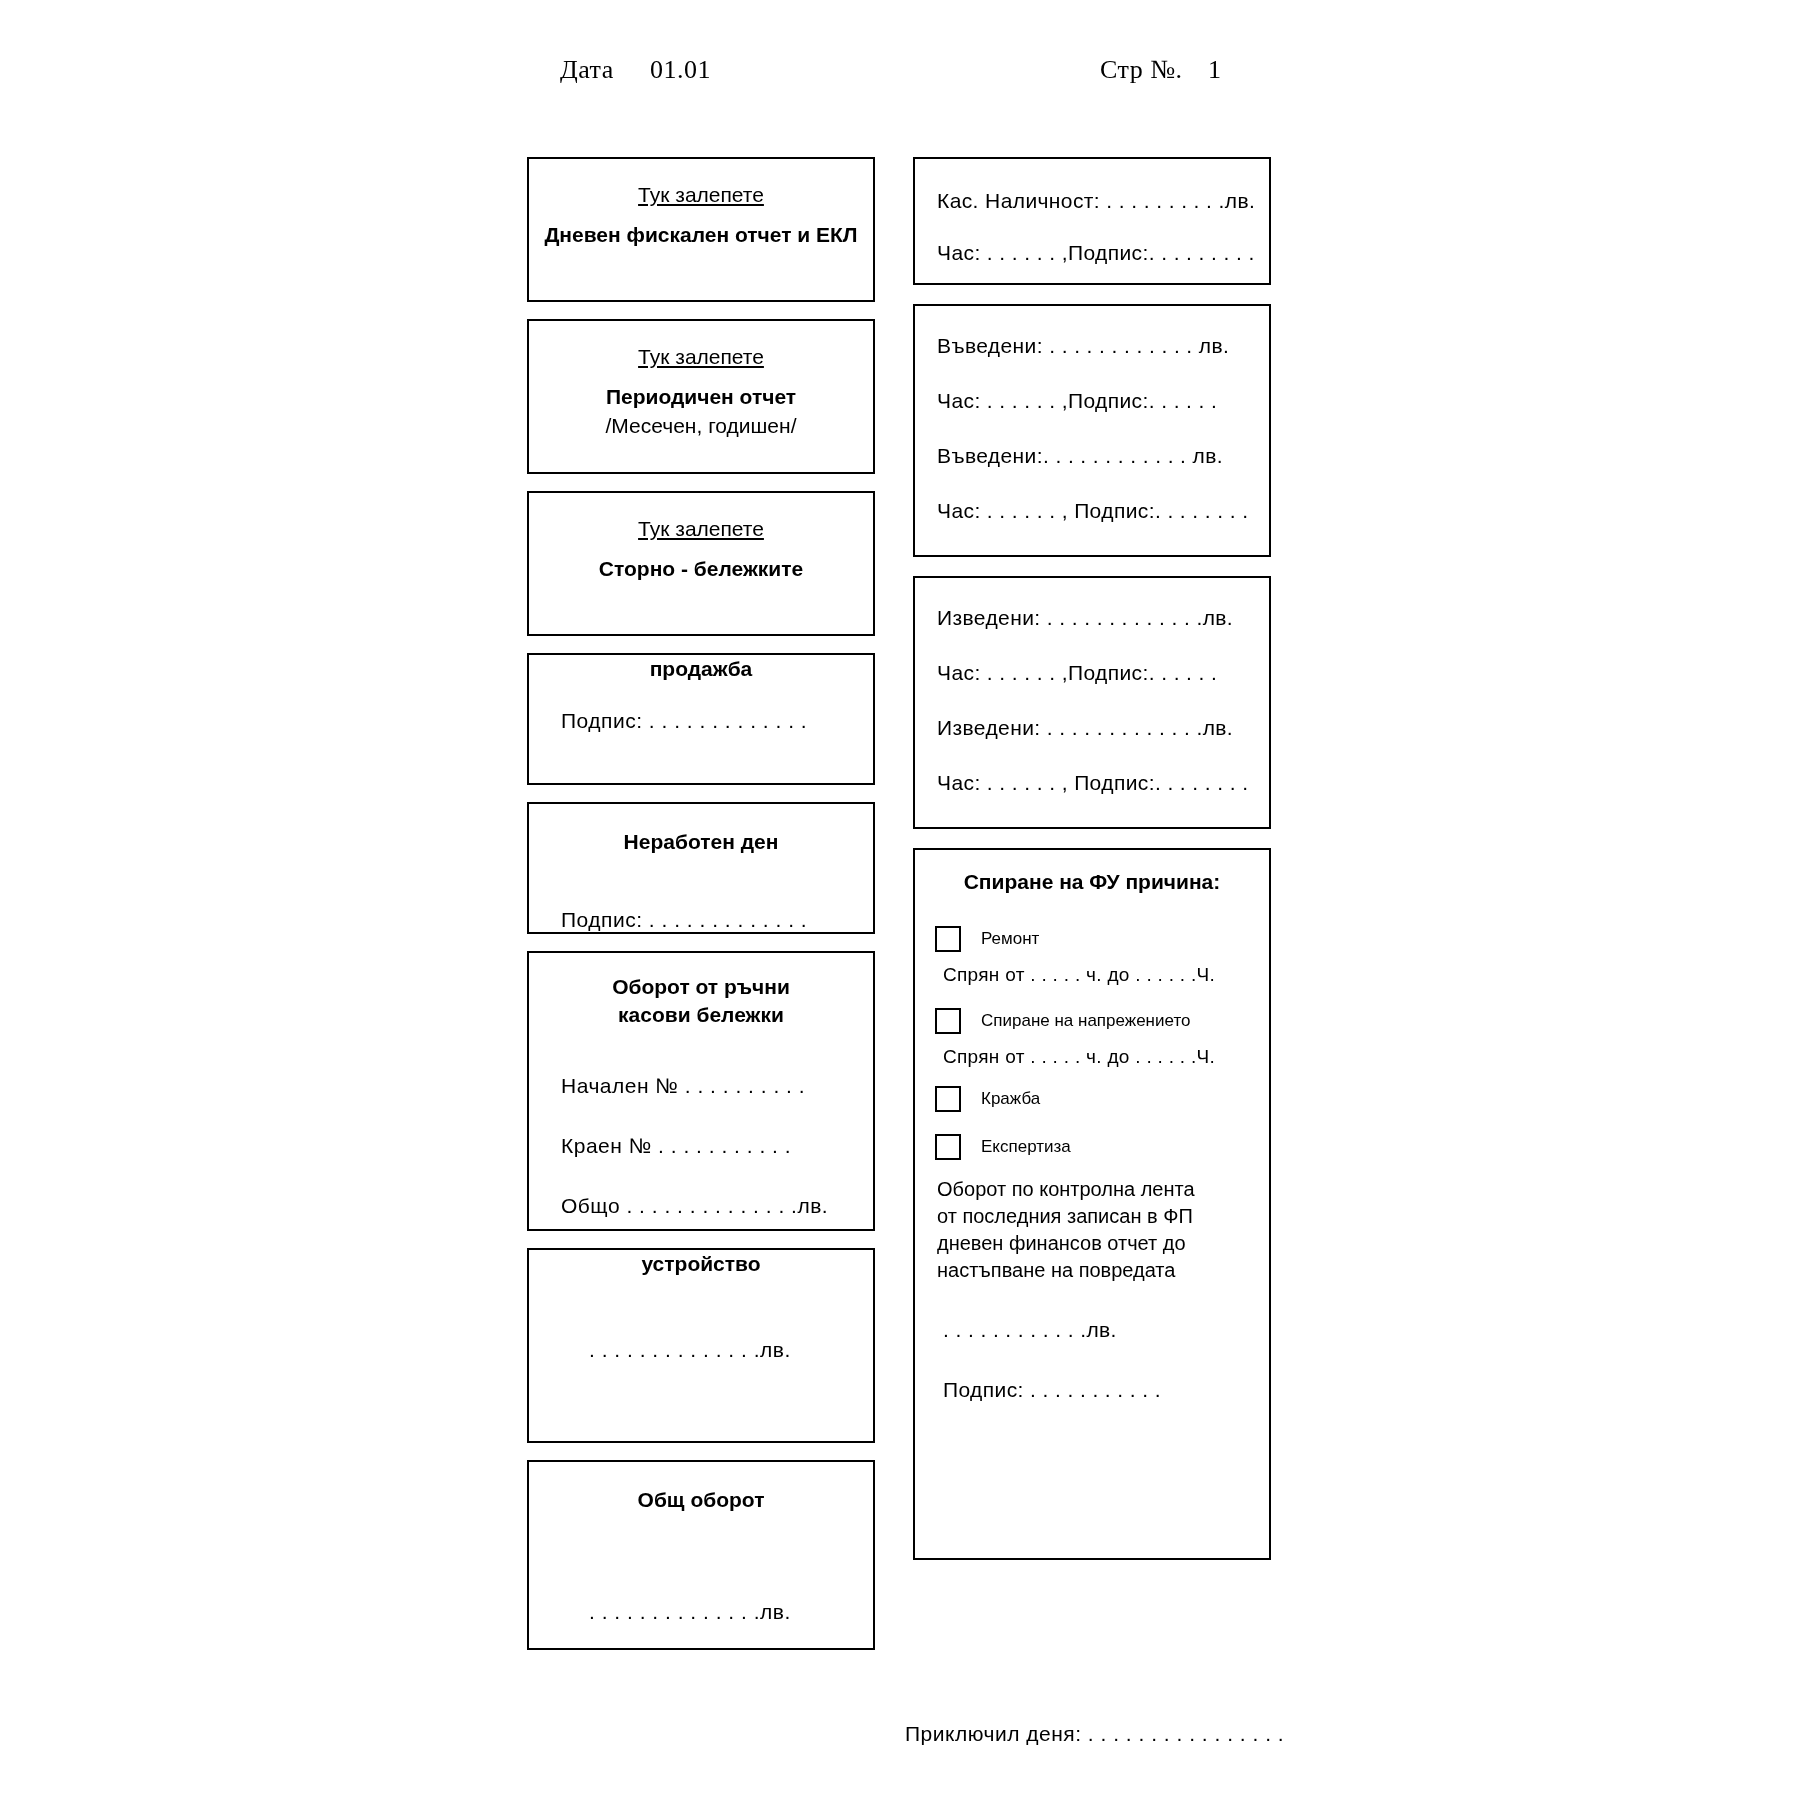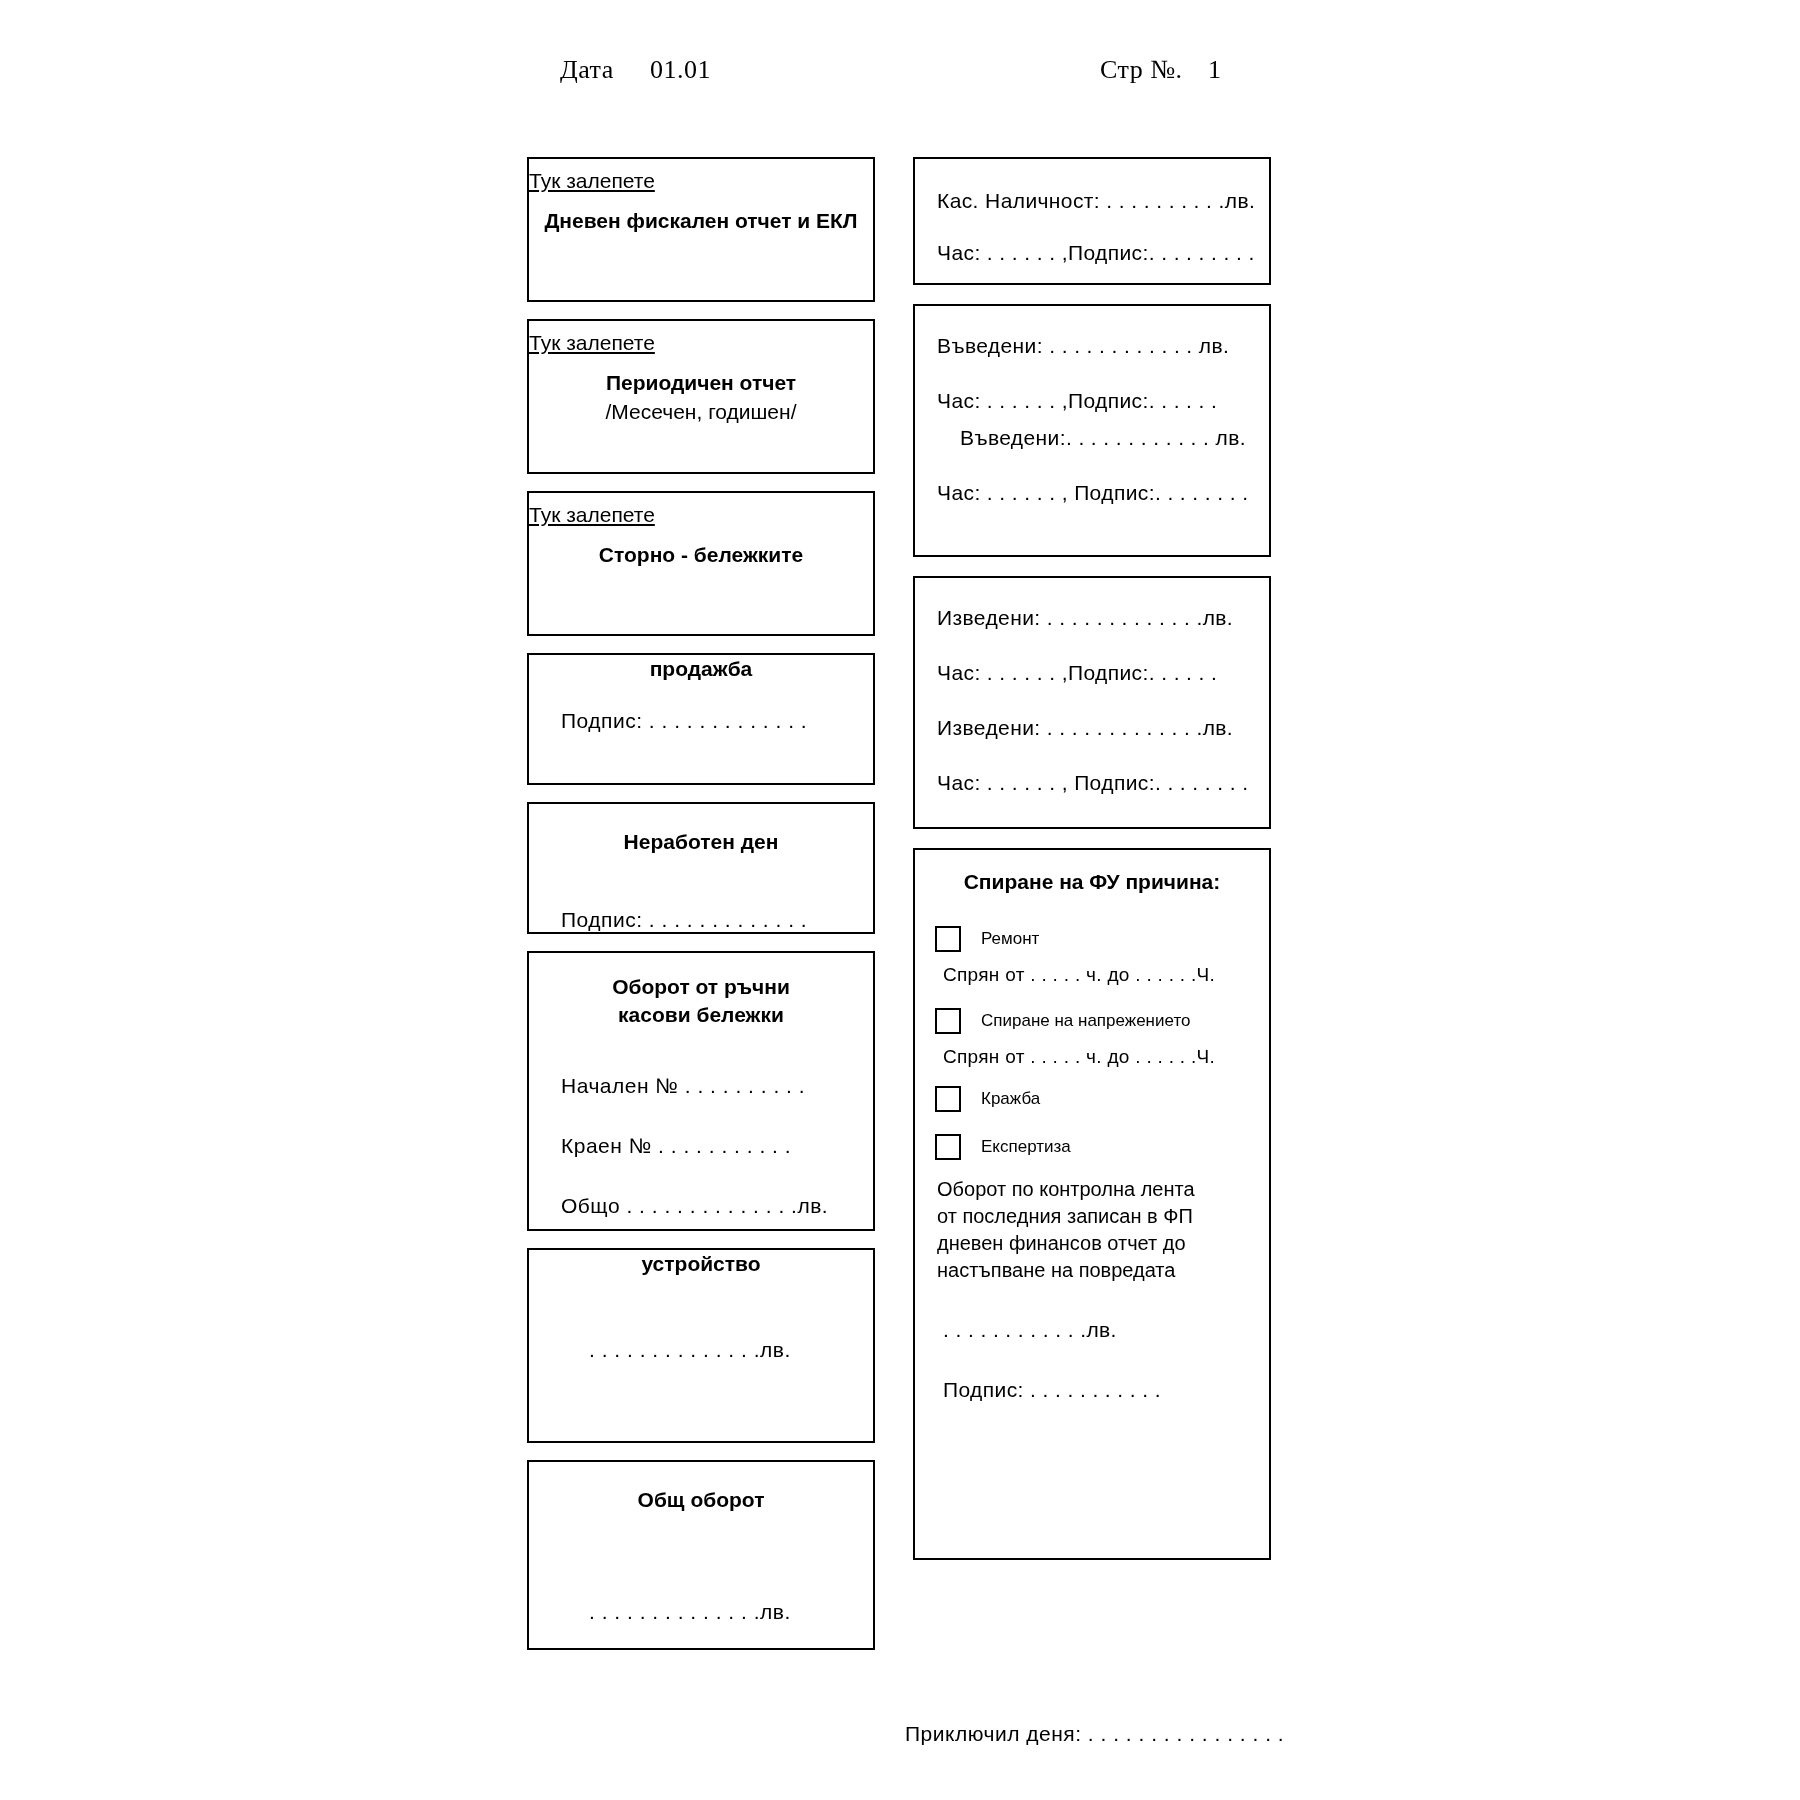--- a/index.html
+++ b/index.html
@@ -63,23 +63,24 @@
     box-sizing: border-box;
     position: relative;
     background: #fff;
   }
 
   .lbox { width: 348px; margin-bottom: 17px; }
   .rbox { width: 358px; margin-bottom: 19px; }
 
   
   .paste-here {
+    text-align: center;
     font-size: 21px;
     text-decoration: underline;
-    padding-top: 10px;
+    padding-top: 24px;
   }
   .box-title {
     text-align: center;
     font-size: 21px;
     font-weight: bold;
     padding-top: 14px;
     line-height: 1.35;
   }
   .box-sub {
     text-align: center;
@@ -213,21 +214,21 @@
   <div class="col-right">
 
     <div class="box rbox" style="height:128px;">
       <div class="rfield" style="margin-top:30px;">Кас. Наличност: . . . . . . . . . .лв.</div>
       <div class="rfield" style="margin-top:28px;">Час: . . . . . . ,Подпис:. . . . . . . . .</div>
     </div>
 
     <div class="box rbox" style="height:253px;">
       <div class="rfield" style="margin-top:28px;">Въведени: . . . . . . . . . . . . лв.</div>
       <div class="rfield" style="margin-top:31px;">Час: . . . . . . ,Подпис:. . . . . .</div>
-      <div class="rfield" style="margin-top:13px;text-align:center;">Въведени:. . . . . . . . . . . . лв.</div>
+      <div class="rfield" style="margin-top:31px;">Въведени:. . . . . . . . . . . . лв.</div>
       <div class="rfield" style="margin-top:31px;">Час: . . . . . . , Подпис:. . . . . . . .</div>
     </div>
 
     <div class="box rbox" style="height:253px;">
       <div class="rfield" style="margin-top:28px;">Изведени: . . . . . . . . . . . . .лв.</div>
       <div class="rfield" style="margin-top:31px;">Час: . . . . . . ,Подпис:. . . . . .</div>
       <div class="rfield" style="margin-top:31px;">Изведени: . . . . . . . . . . . . .лв.</div>
       <div class="rfield" style="margin-top:31px;">Час: . . . . . . , Подпис:. . . . . . . .</div>
     </div>
 

